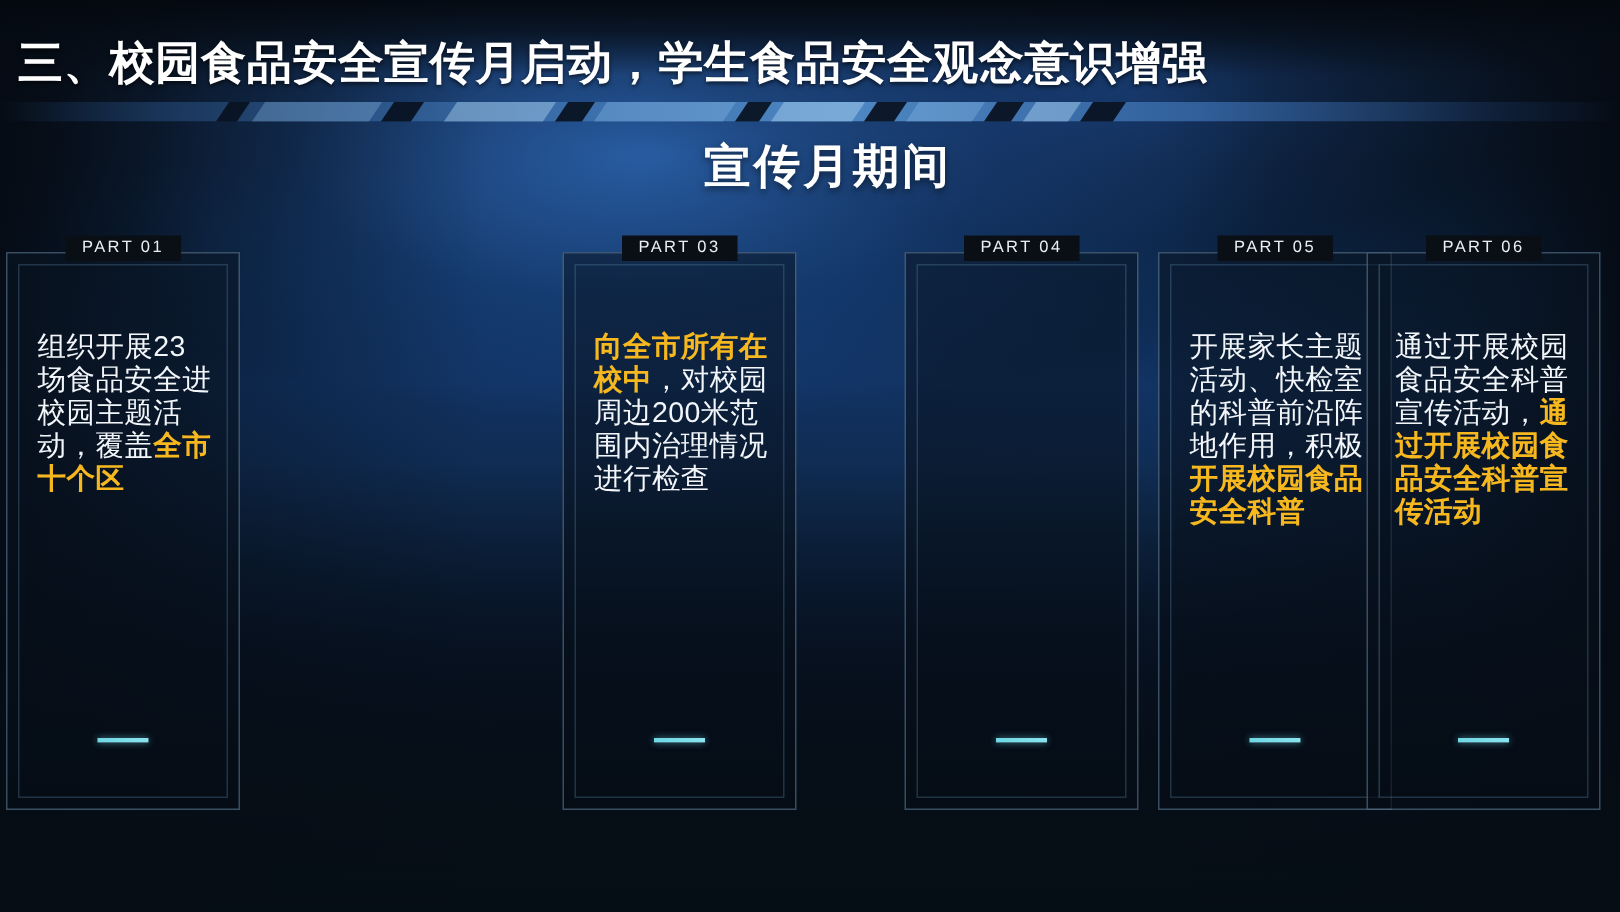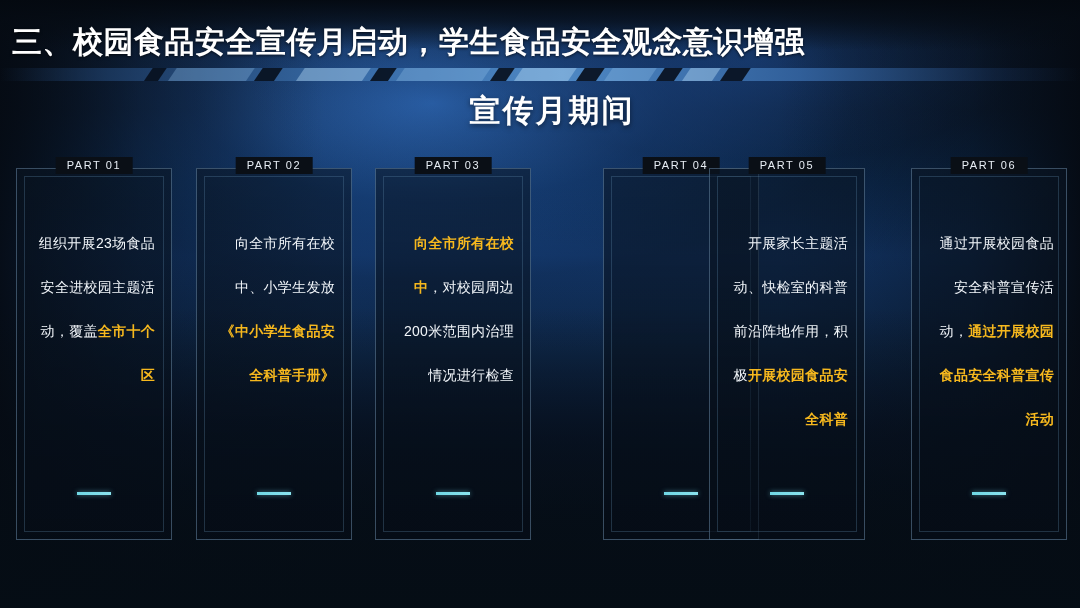--- a/index.html
+++ b/index.html
@@ -102,39 +102,38 @@
   }
   .part-tag{
     position:absolute;top:-12px;left:50%;transform:translateX(-50%);
     background:#0a0f16;
     padding:2px 11px 3px 11px;
     font-size:11px;letter-spacing:1.6px;color:#e8eef5;
     font-weight:normal;white-space:nowrap;
   }
   .card-body{
     position:absolute;left:20px;right:16px;top:52px;
-    font-size:14px;line-height:44px;
+    font-size:19px;line-height:22px;
     color:#f2f6fa;font-weight:normal;
     letter-spacing:.3px;
-    text-align:right;
   }
   .card-body b{color:#f6b81e;font-weight:bold;}
   .card-dash{
     position:absolute;left:50%;transform:translateX(-50%);
     bottom:44px;width:34px;height:3px;
     background:linear-gradient(90deg,#6fd7e4,#8ae3ee);
     box-shadow:0 0 5px rgba(120,220,236,.55);
   }
 
   
-  #card-1{left:16px;}
+  #card-1{left:4px;}
   #card-2{left:196px;}
   #card-3{left:375px;}
   #card-4{left:555px;margin-left:48px;}
-  #card-5{left:709px;}
+  #card-5{left:772px;}
   #card-6{left:911px;}
   #card-6 .card-body{left:18px;right:12px;}
 </style>
 </head>
 <body>
 
 <div id="stage">
 
   <div class="bg-layer bg-base"></div>
   <div class="bg-layer bg-glow-a"></div>
@@ -169,28 +168,20 @@
 
     <div class="card" id="card-1">
       <div class="inner-frame"></div>
       <div class="part-tag">PART 01</div>
       <div class="card-body">
         <span>组织开展23场食品安全进校园主题活动，覆盖</span><b>全市十个区</b>
       </div>
       <div class="card-dash"></div>
     </div>
 
-    <div class="card" id="card-2">
-      <div class="inner-frame"></div>
-      <div class="part-tag">PART 02</div>
-      <div class="card-body">
-        <span>向全市所有在校中、小学生发放</span><b>《中小学生食品安全科普手册》</b>
-      </div>
-      <div class="card-dash"></div>
-    </div>
 
     <div class="card" id="card-3">
       <div class="inner-frame"></div>
       <div class="part-tag">PART 03</div>
       <div class="card-body">
         <b>向全市所有在校中</b><span>，对校园周边200米范围内治理情况进行检查</span>
       </div>
       <div class="card-dash"></div>
     </div>
 

